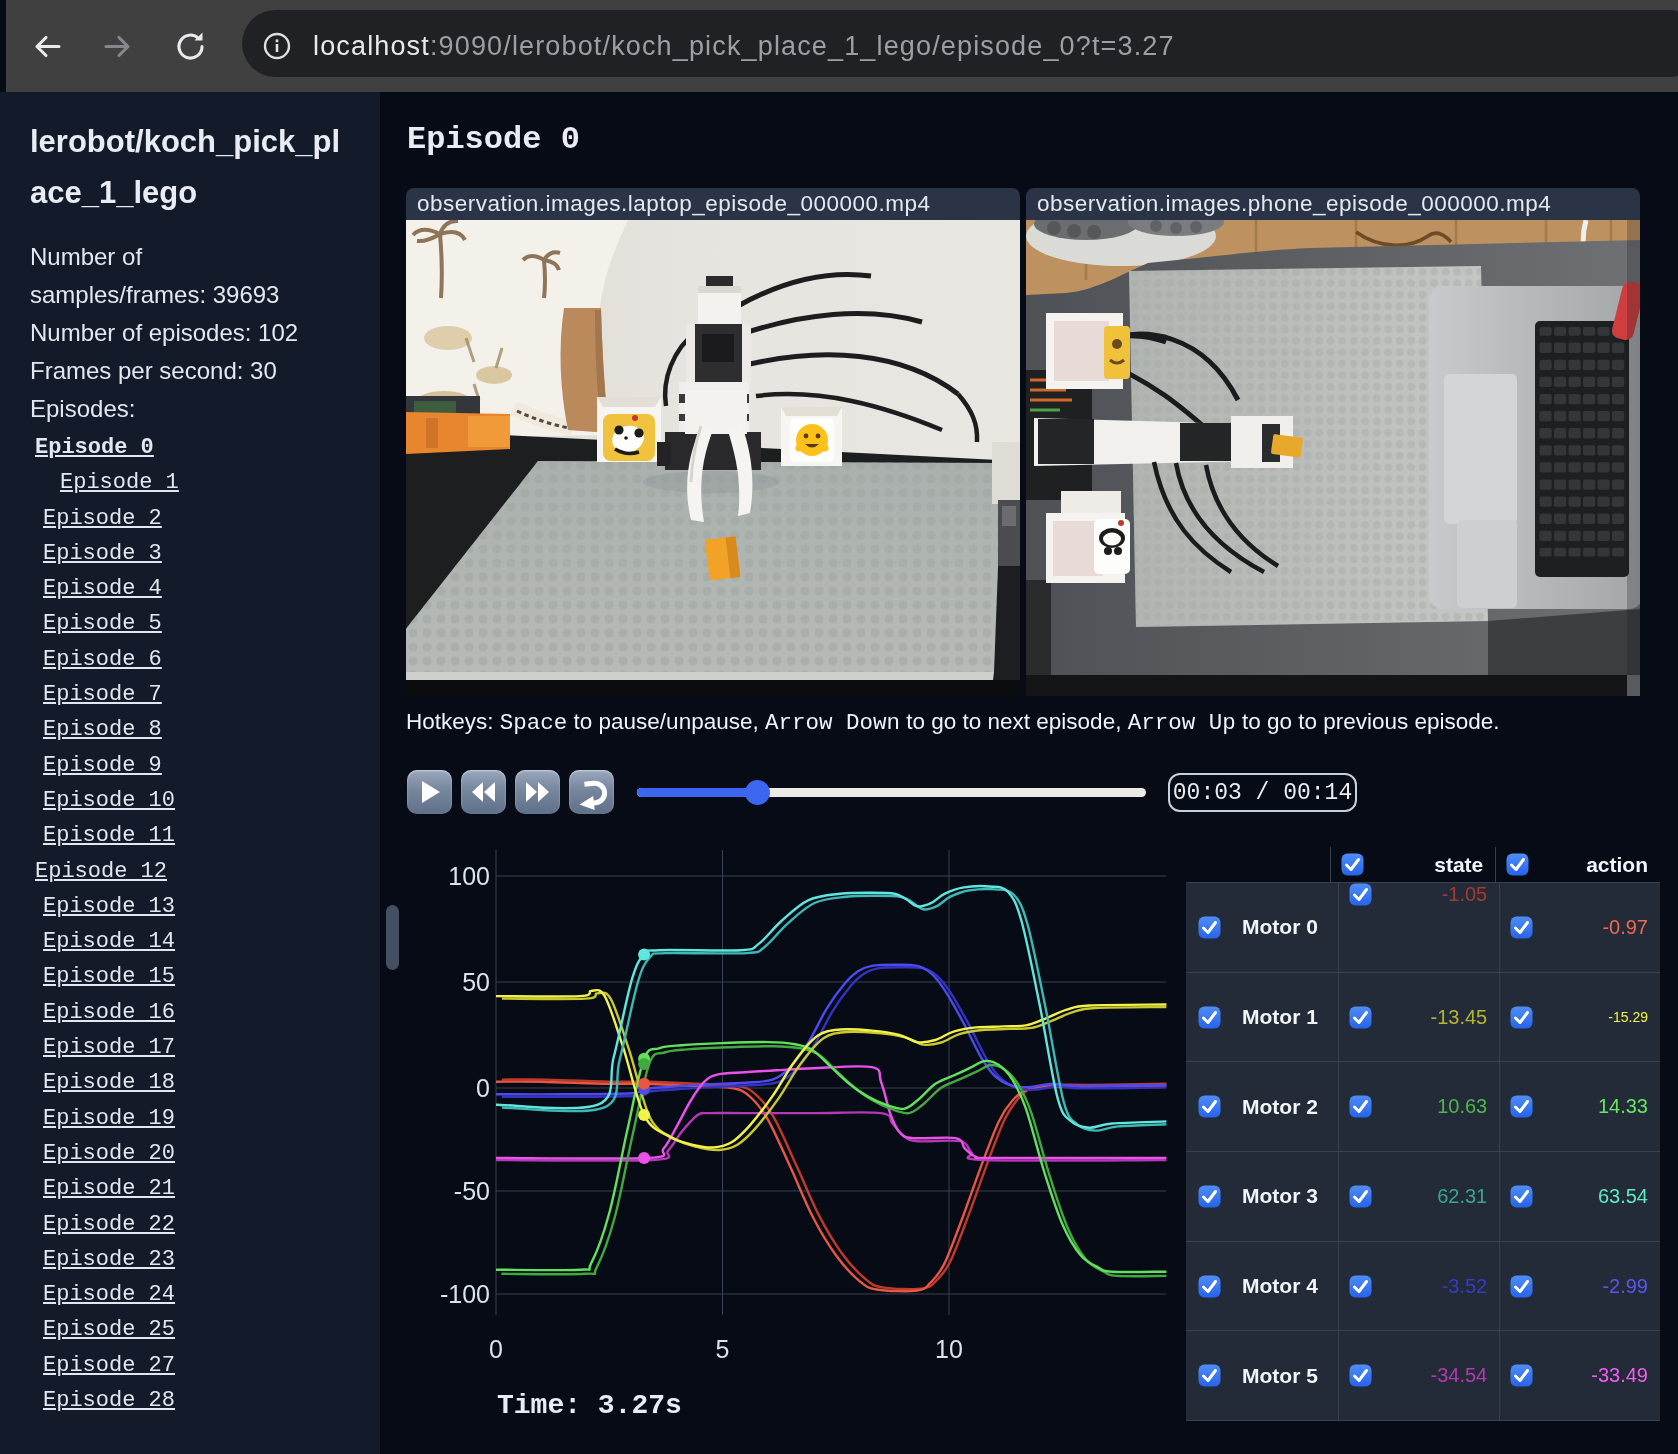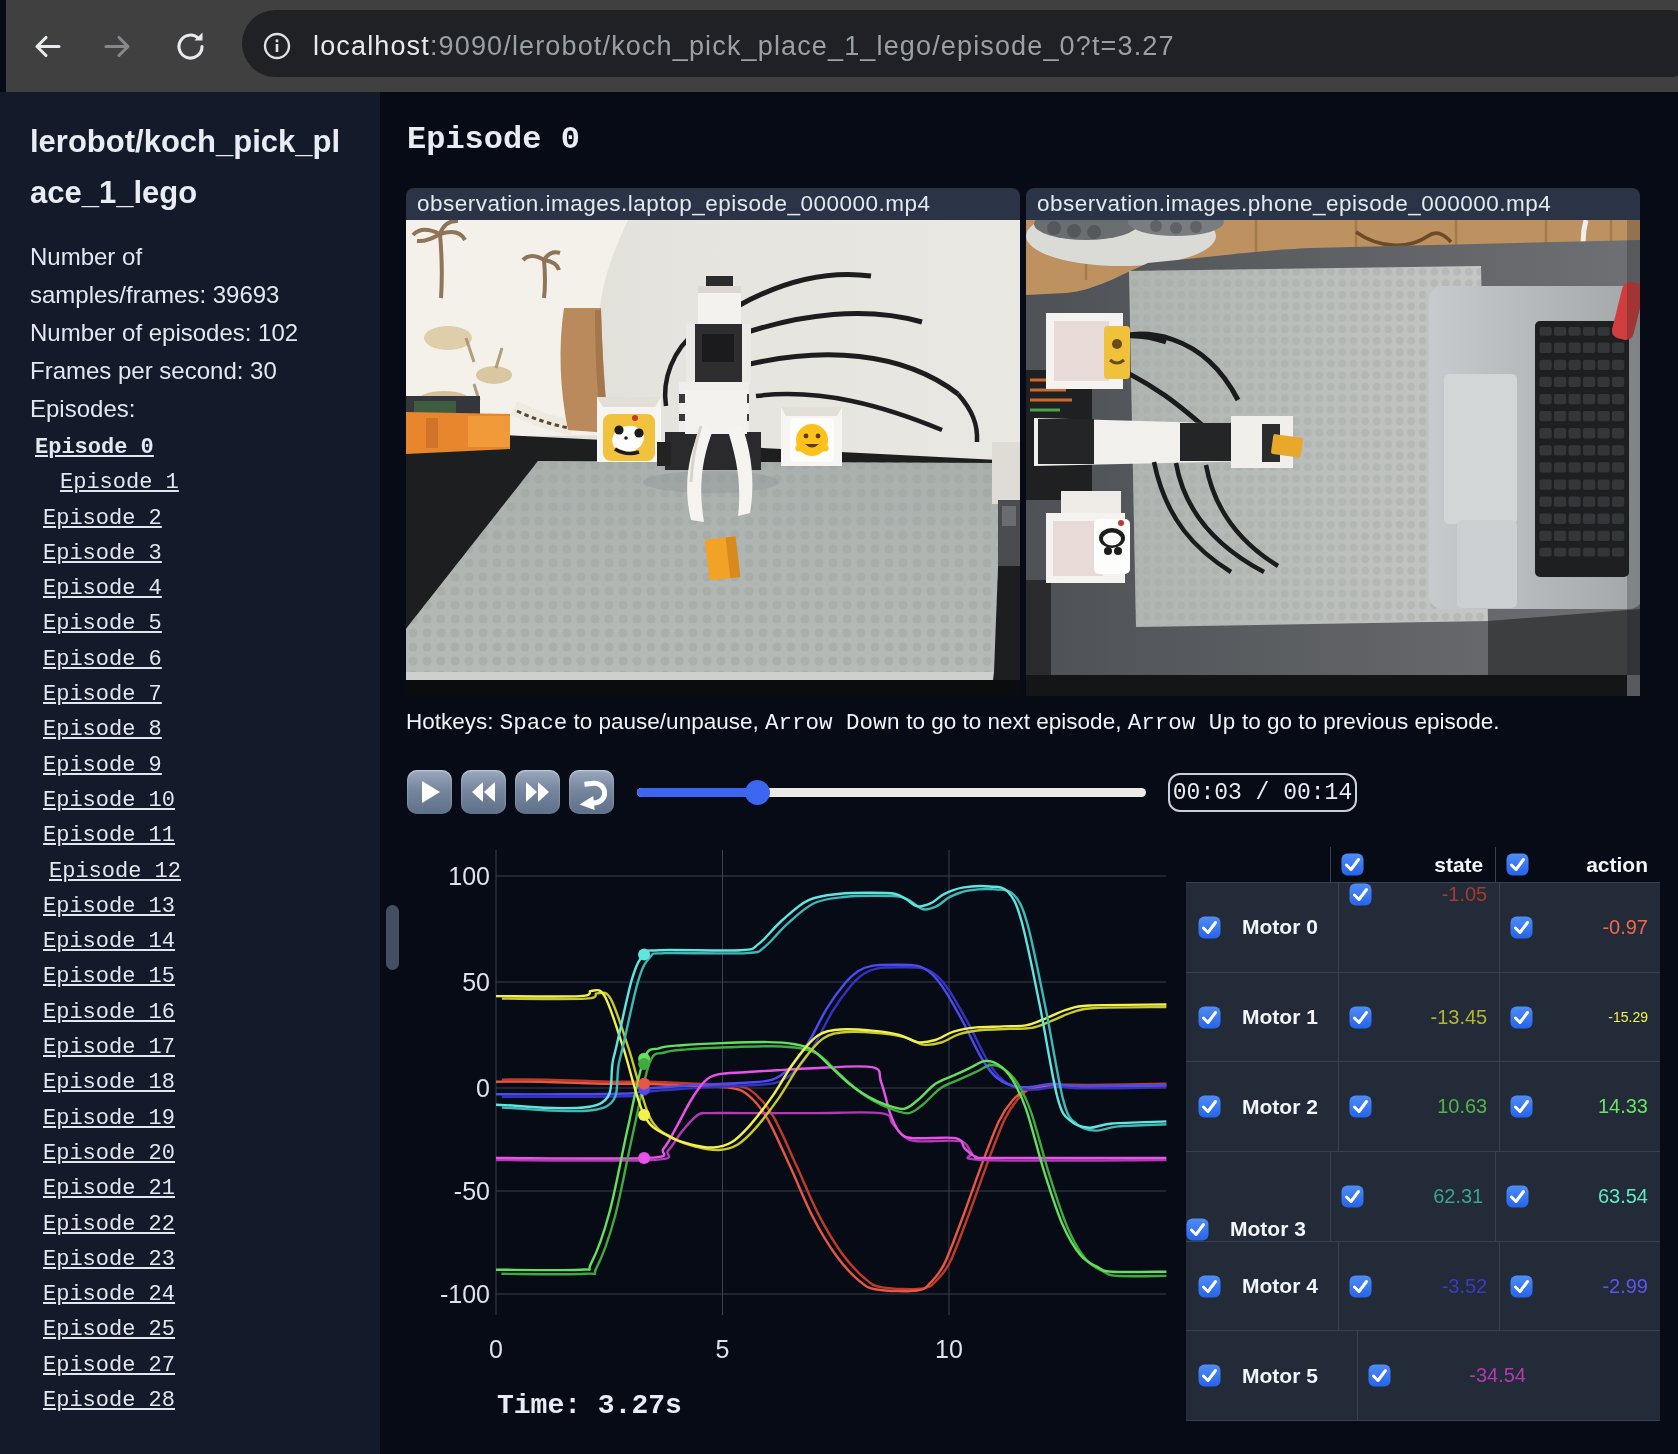--- a/index.html
+++ b/index.html
@@ -33,21 +33,21 @@
       <div style="height:35.3px;margin-left:43px"><span style="text-decoration:underline">Episode 2</span></div>
       <div style="height:35.3px;margin-left:43px"><span style="text-decoration:underline">Episode 3</span></div>
       <div style="height:35.3px;margin-left:43px"><span style="text-decoration:underline">Episode 4</span></div>
       <div style="height:35.3px;margin-left:43px"><span style="text-decoration:underline">Episode 5</span></div>
       <div style="height:35.3px;margin-left:43px"><span style="text-decoration:underline">Episode 6</span></div>
       <div style="height:35.3px;margin-left:43px"><span style="text-decoration:underline">Episode 7</span></div>
       <div style="height:35.3px;margin-left:43px"><span style="text-decoration:underline">Episode 8</span></div>
       <div style="height:35.3px;margin-left:43px"><span style="text-decoration:underline">Episode 9</span></div>
       <div style="height:35.3px;margin-left:43px"><span style="text-decoration:underline">Episode 10</span></div>
       <div style="height:35.3px;margin-left:43px"><span style="text-decoration:underline">Episode 11</span></div>
-      <div style="height:35.3px;margin-left:49px"><span style="text-decoration:underline">Episode 12</span></div>
+      <div style="height:35.3px;margin-left:35px"><span style="text-decoration:underline">Episode 12</span></div>
       <div style="height:35.3px;margin-left:43px"><span style="text-decoration:underline">Episode 13</span></div>
       <div style="height:35.3px;margin-left:43px"><span style="text-decoration:underline">Episode 14</span></div>
       <div style="height:35.3px;margin-left:43px"><span style="text-decoration:underline">Episode 15</span></div>
       <div style="height:35.3px;margin-left:43px"><span style="text-decoration:underline">Episode 16</span></div>
       <div style="height:35.3px;margin-left:43px"><span style="text-decoration:underline">Episode 17</span></div>
       <div style="height:35.3px;margin-left:43px"><span style="text-decoration:underline">Episode 18</span></div>
       <div style="height:35.3px;margin-left:43px"><span style="text-decoration:underline">Episode 19</span></div>
       <div style="height:35.3px;margin-left:43px"><span style="text-decoration:underline">Episode 20</span></div>
       <div style="height:35.3px;margin-left:43px"><span style="text-decoration:underline">Episode 21</span></div>
       <div style="height:35.3px;margin-left:43px"><span style="text-decoration:underline">Episode 22</span></div>
@@ -557,21 +557,21 @@
               <stop offset="1" stop-color="#2563eb"></stop>
             </linearGradient>
           </defs>
           <rect x="0.5" y="0.5" width="22" height="22" rx="6" fill="url(#cb23)"></rect>
           <path d="M5.5 12 L10 16.5 L17.5 6.5" fill="none" stroke="#fff" stroke-width="3" stroke-linecap="round" stroke-linejoin="round"></path>
         </svg>
         <span style="margin-left:auto;font-size:20px;color:#68e663">14.33</span>
       </div>
     </div>
     <div style="display:flex;height:88.7px;background:#222b37;border-bottom:1px solid #38424f">
-      <div style="width:159px;display:flex;align-items:flex-end;">
+      <div style="width:159px;display:flex;align-items:center;padding-left:12px">
         <svg width="23" height="23" viewBox="0 0 23 23" style="flex:none">
           <defs>
             <linearGradient id="cb23" x1="0" y1="0" x2="0" y2="1">
               <stop offset="0" stop-color="#4f8df7"></stop>
               <stop offset="1" stop-color="#2563eb"></stop>
             </linearGradient>
           </defs>
           <rect x="0.5" y="0.5" width="22" height="22" rx="6" fill="url(#cb23)"></rect>
           <path d="M5.5 12 L10 16.5 L17.5 6.5" fill="none" stroke="#fff" stroke-width="3" stroke-linecap="round" stroke-linejoin="round"></path>
         </svg>
@@ -665,13 +665,26 @@
             <linearGradient id="cb23" x1="0" y1="0" x2="0" y2="1">
               <stop offset="0" stop-color="#4f8df7"></stop>
               <stop offset="1" stop-color="#2563eb"></stop>
             </linearGradient>
           </defs>
           <rect x="0.5" y="0.5" width="22" height="22" rx="6" fill="url(#cb23)"></rect>
           <path d="M5.5 12 L10 16.5 L17.5 6.5" fill="none" stroke="#fff" stroke-width="3" stroke-linecap="round" stroke-linejoin="round"></path>
         </svg>
         <span style="margin-left:auto;font-size:20px;color:#b13ab1">-34.54</span>
       </div>
+      <div style="width:157px;border-left:1px solid #38424f;display:flex;align-items:center;padding:0 12px 0 10px">
+        <svg width="23" height="23" viewBox="0 0 23 23" style="flex:none">
+          <defs>
+            <linearGradient id="cb23" x1="0" y1="0" x2="0" y2="1">
+              <stop offset="0" stop-color="#4f8df7"></stop>
+              <stop offset="1" stop-color="#2563eb"></stop>
+            </linearGradient>
+          </defs>
+          <rect x="0.5" y="0.5" width="22" height="22" rx="6" fill="url(#cb23)"></rect>
+          <path d="M5.5 12 L10 16.5 L17.5 6.5" fill="none" stroke="#fff" stroke-width="3" stroke-linecap="round" stroke-linejoin="round"></path>
+        </svg>
+        <span style="margin-left:auto;font-size:20px;color:#f05ef0">-33.49</span>
+      </div>
     </div>
   </div>
 </body></html>

